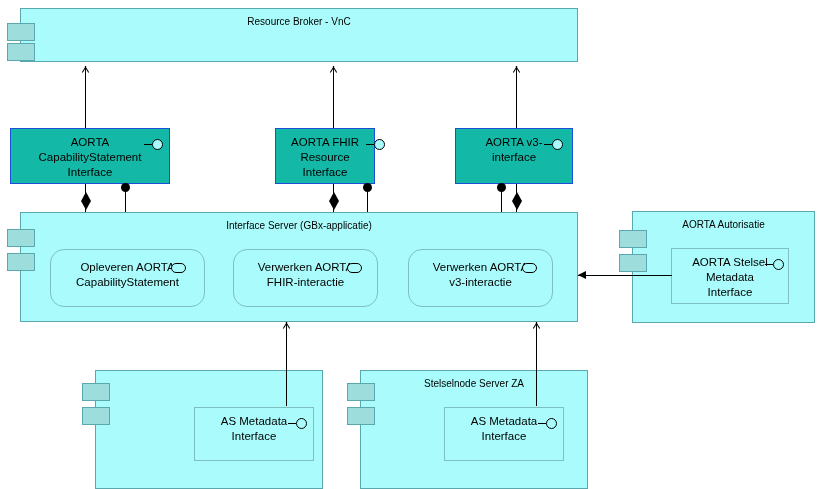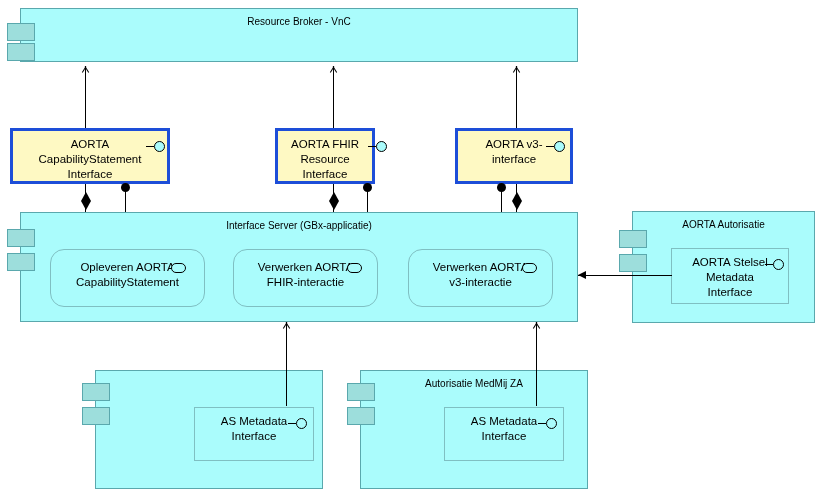--- a/index.html
+++ b/index.html
@@ -43,22 +43,22 @@
     border: 1px solid #5aa8ad;
     box-sizing: border-box;
     left: -14px;
   }
   .tab.t1 { top: 22px; }
   .tab.t2 { top: 48px; }
 
   
   .iface {
     position: absolute;
-    background: #fef9c3;
-    border: 3px solid #1d4ed8;
+    background: #14b8a6;
+    border: 1px solid #1d4ed8;
     box-sizing: border-box;
     display: flex;
     align-items: flex-start;
     justify-content: center;
   }
   .iface .label {
     font-size: 11.5px;
     line-height: 15px;
     text-align: center;
     color: #000;
@@ -308,21 +308,21 @@
       </span>
     </div>
   </div>
 
   <div class="vline" style="left:286px; top:322px; height:84px;"></div>
   <div class="arrow-up-open" style="left:281px; top:319px;"></div>
 
   <div class="component" style="left:360px; top:370px; width:228px; height:119px;">
     <span class="tab t1" style="top:12px;"></span>
     <span class="tab t2" style="top:36px;"></span>
-    <div class="comp-title">Autorisatie MedMij ZA</div>
+    <div class="comp-title">Stelselnode Server ZA</div>
 
     <div class="iface nested" style="left:83px; top:36px; width:120px; height:54px;">
       <div class="label">AS Metadata
 Interface</div>
       <span class="lollipop" style="left:93px; top:10px;">
         <span class="stem"></span>
           <span class="ball"></span>
       </span>
     </div>
   </div>

